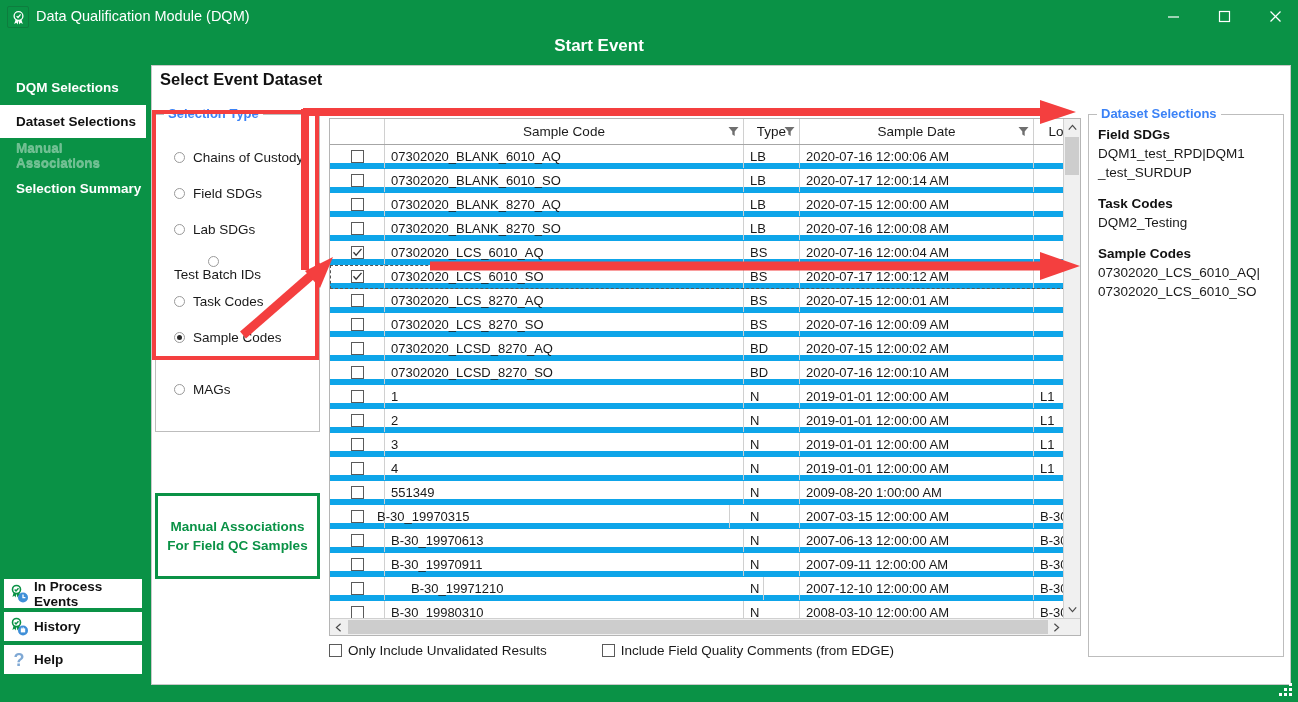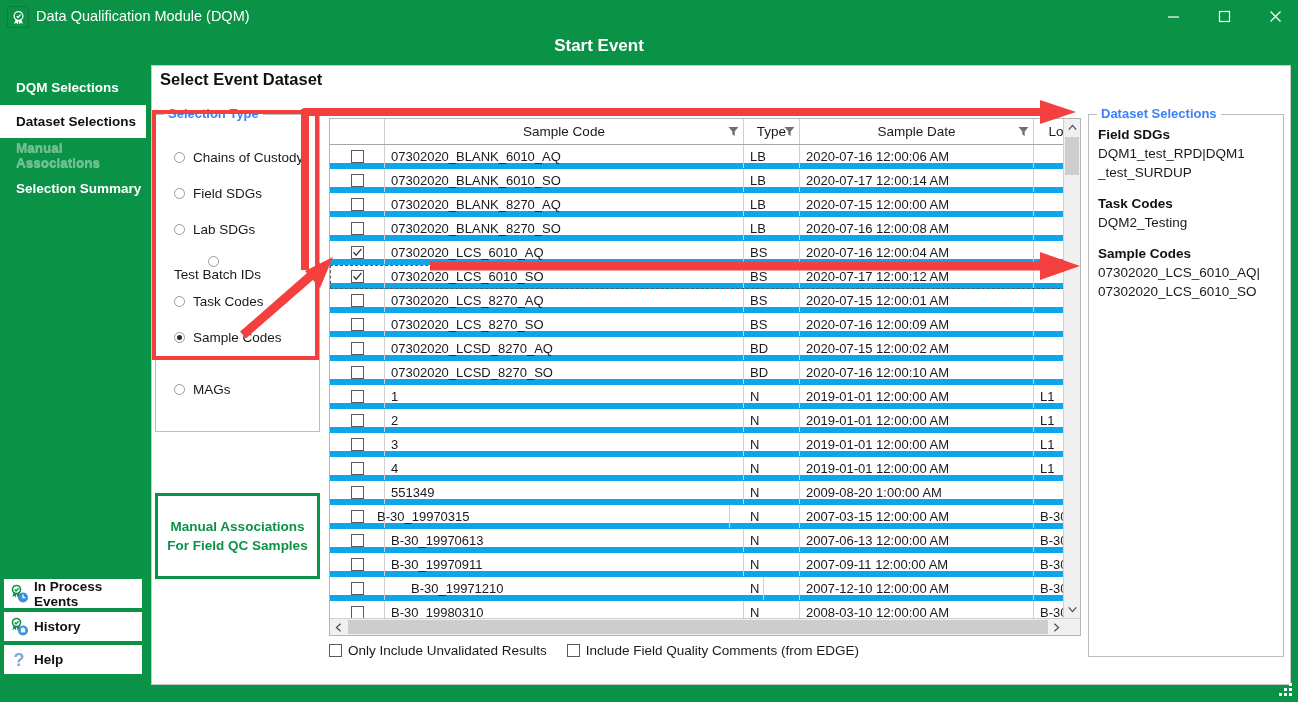--- a/index.html
+++ b/index.html
@@ -89,21 +89,21 @@
   .vscroll .arrow.up{top:0;}
   .vscroll .arrow.dn{bottom:0;}
   .vthumb{position:absolute;left:1px;top:18px;width:14px;height:38px;background:#cdcdcd;}
   .hscroll{position:absolute;left:0;bottom:0;width:752px;height:17px;background:#f0f0f0;border-top:1px solid #d0d0d0;box-sizing:border-box;}
   .hscroll .arrow{position:absolute;top:0;width:17px;height:16px;display:flex;align-items:center;justify-content:center;}
   .hscroll .arrow.lf{left:0;}
   .hscroll .arrow.rt{right:17px;}
   .hthumb{position:absolute;left:18px;top:1px;width:700px;height:14px;background:#cdcdcd;}
 
   
-  .bottom-opts{position:absolute;left:329px;top:643px;display:flex;align-items:flex-end;}
+  .bottom-opts{position:absolute;left:329px;top:643px;display:flex;align-items:flex-end;gap:35px;}
   .optbox{display:flex;align-items:center;margin-right:20px;font-size:13.5px;color:#1a1a1a;}
   .optbox .cb{width:13px;height:13px;border:1px solid #5a5a5a;background:#fff;margin-right:6px;box-sizing:border-box;flex:0 0 13px;}
 
   
   #grp-dataset{left:1088px;top:114px;width:196px;height:543px;}
   .ds-inner{position:absolute;left:9px;top:10px;width:180px;}
   .ds-h{font-size:13.5px;font-weight:bold;color:#111111;line-height:19px;}
   .ds-v{font-size:13.5px;color:#1a1a1a;line-height:19px;word-break:break-all;}
   .ds-gap{height:12px;}
 

